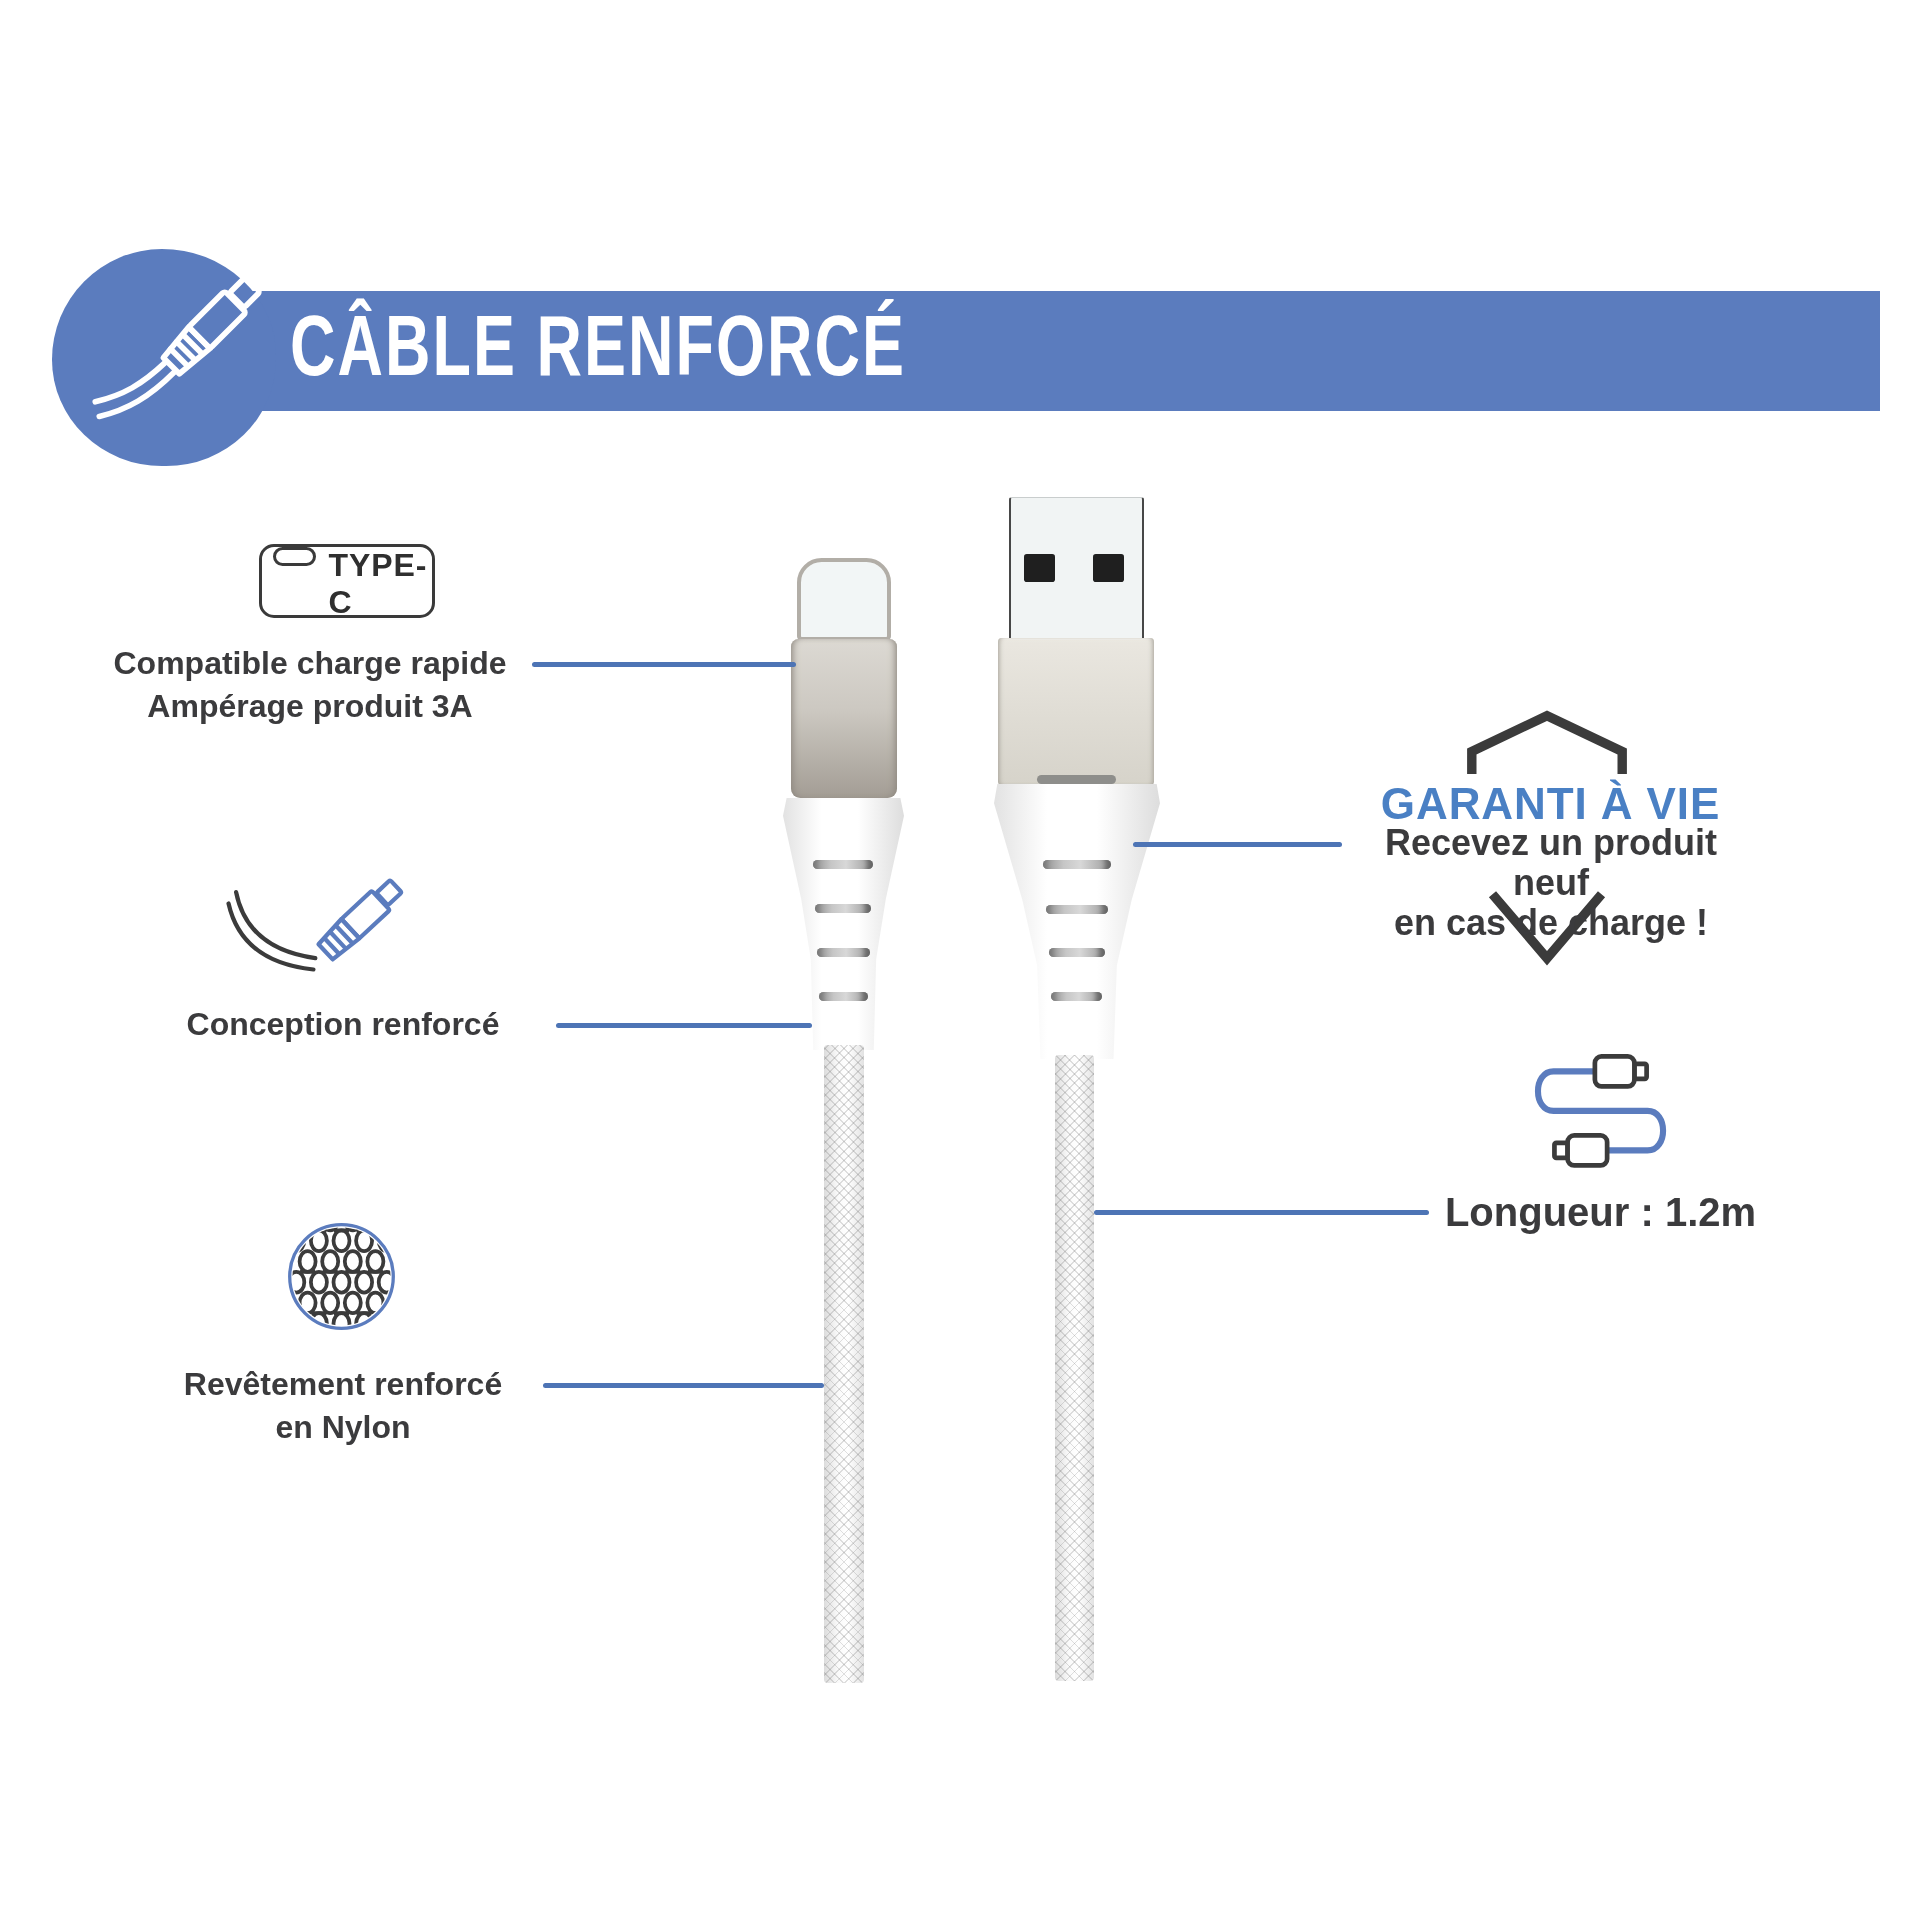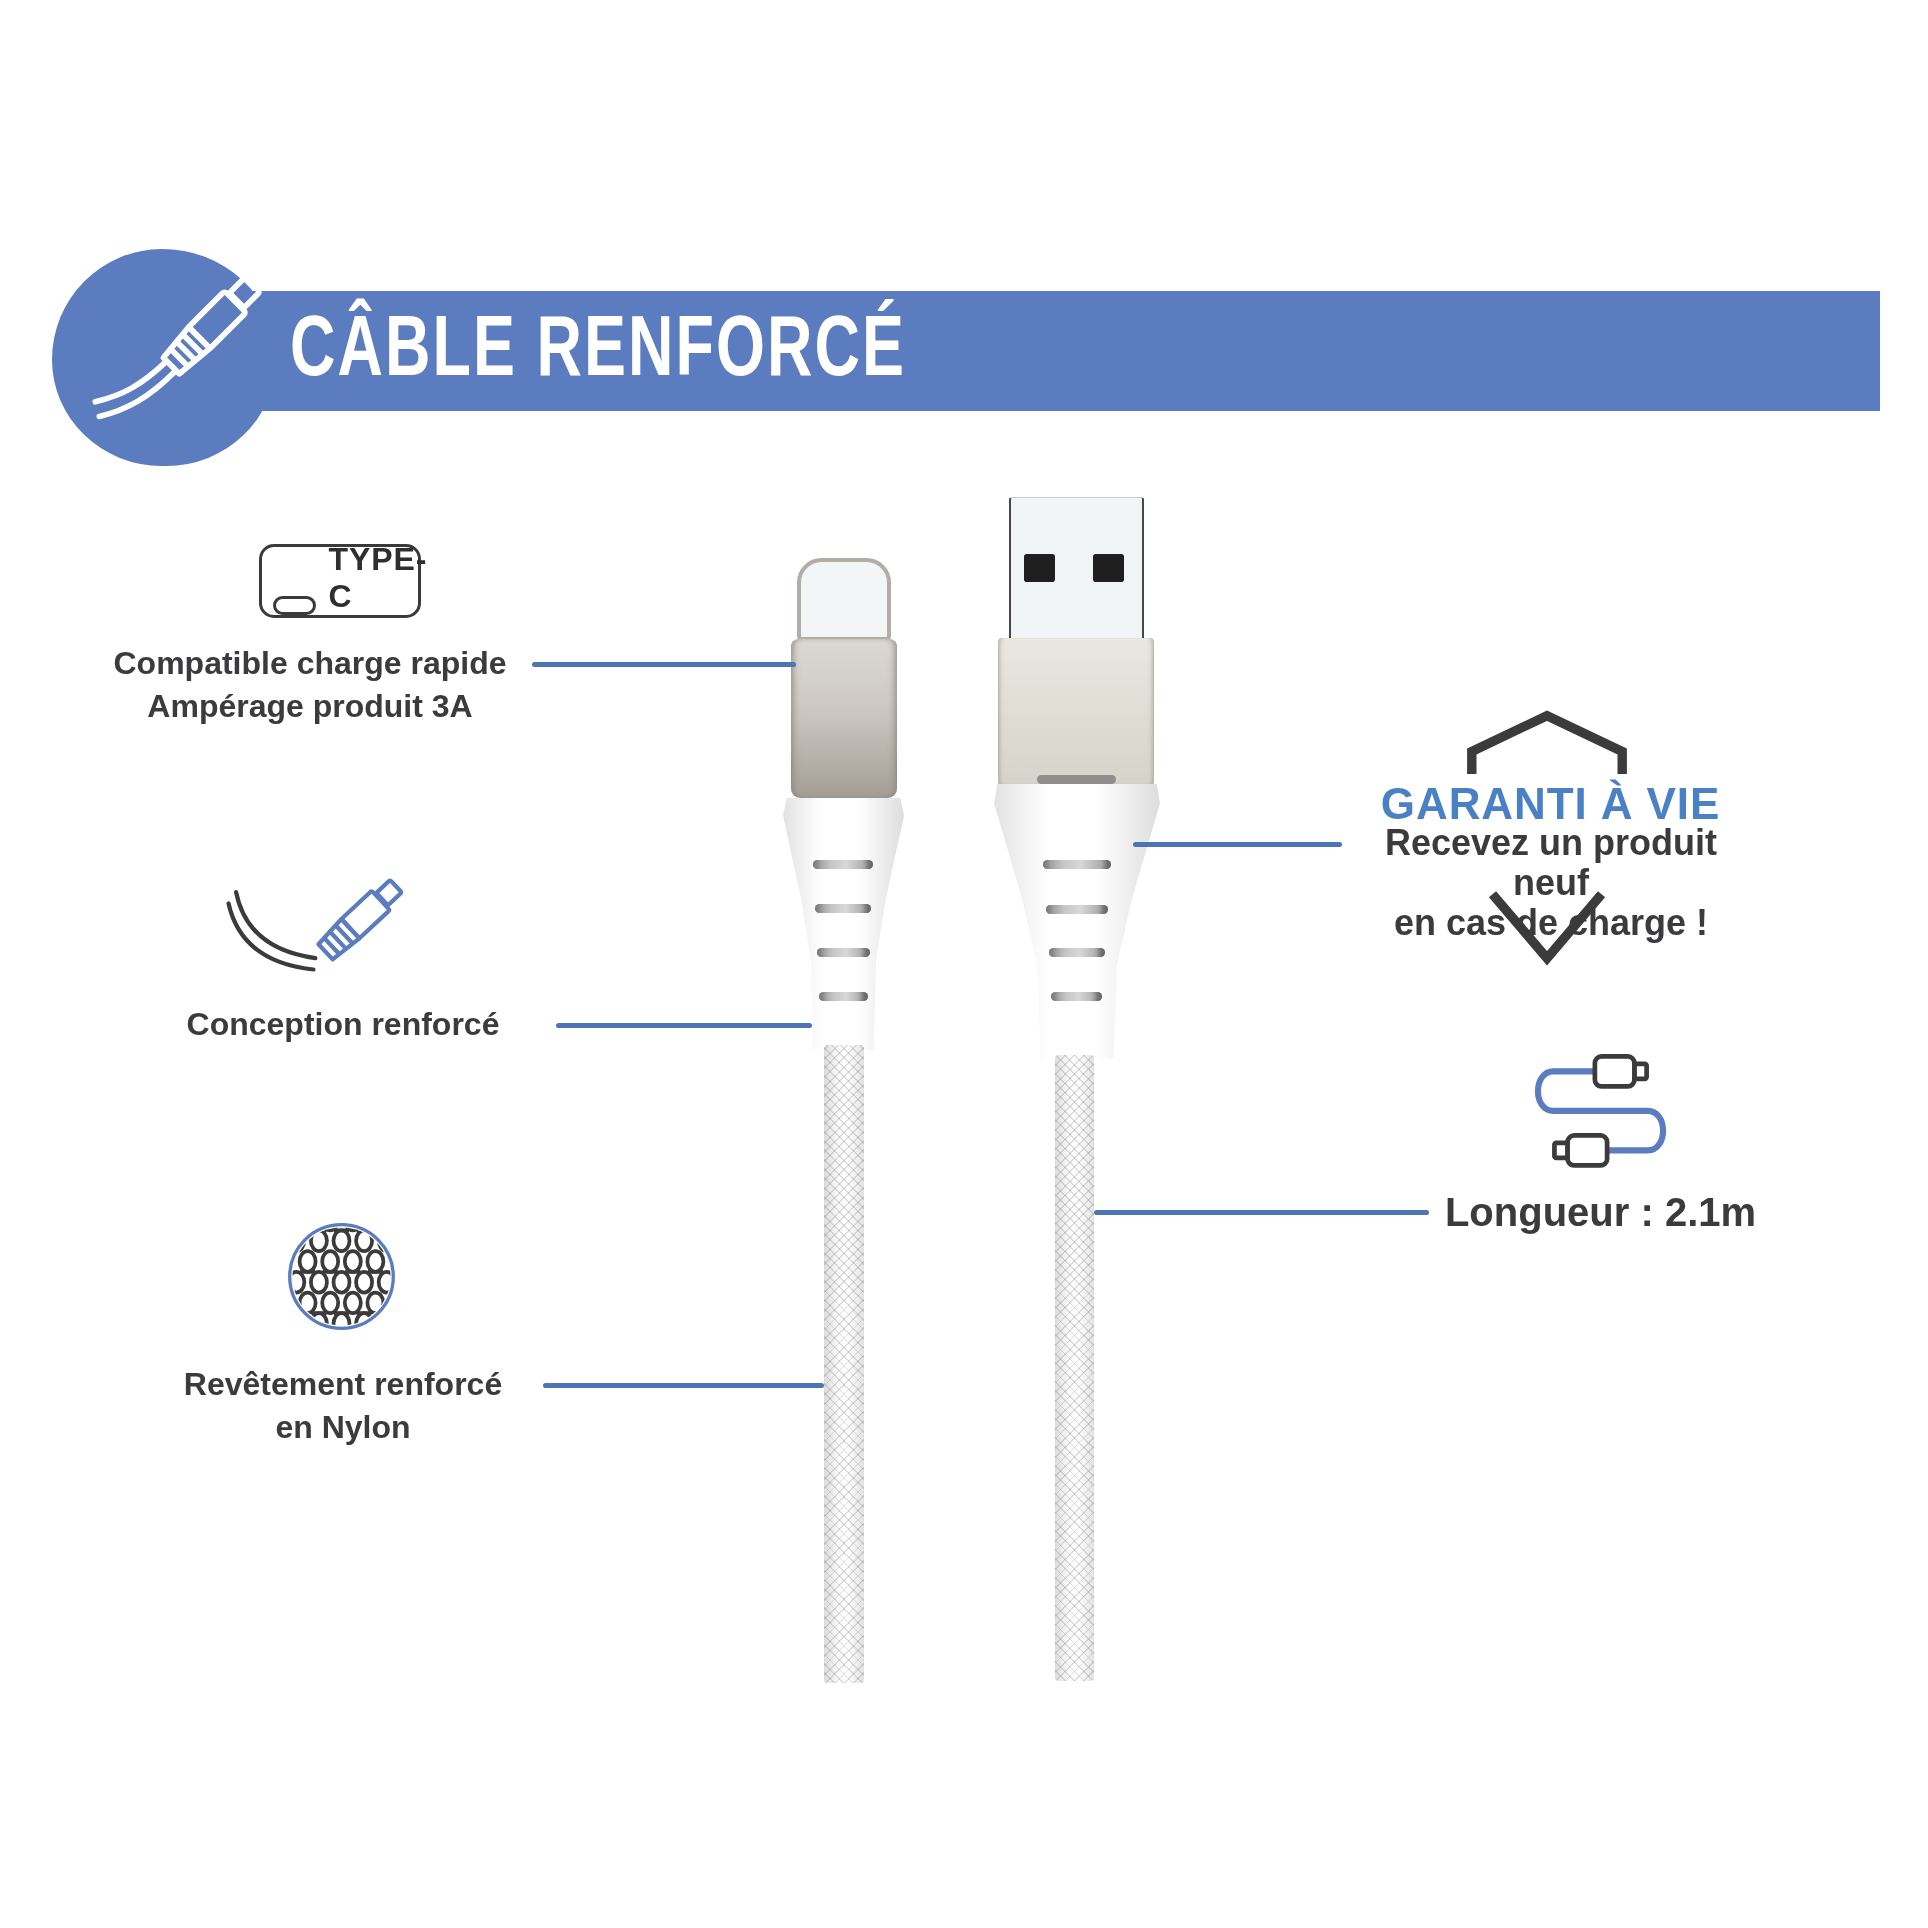--- a/index.html
+++ b/index.html
@@ -18,22 +18,22 @@
     transform:scaleX(.74);transform-origin:left center;}
 
   
   .ftext{width:508px;text-align:center;color:var(--textdark);font-weight:bold;
     font-size:32px;line-height:43px;}
   .ft1{left:56px;top:642px;}
   .ft2{left:89px;top:1003px;}
   .ft3{left:89px;top:1363px;}
 
   
-  .badge{left:259px;top:544px;width:162px;height:74px;border:3.8px solid #3a3a3a;
-    border-radius:15px;box-sizing:border-box;display:flex;align-items:flex-end;
+  .badge{left:259px;top:544px;width:176px;height:74px;border:3.8px solid #3a3a3a;
+    border-radius:15px;box-sizing:border-box;display:flex;align-items:flex-start;
     padding-left:11.3px;background:#fff;}
   .badge .pill{width:43px;height:19px;border:3.8px solid #3a3a3a;border-radius:11.3px;
     box-sizing:border-box;margin-right:12.2px;flex:none;}
   .badge .blabel{font-size:32px;font-weight:bold;color:#2f2f2f;letter-spacing:0.9px;}
 
   
   .gtitle{left:1362px;top:779px;width:377px;text-align:center;color:var(--garanti);
     font-size:44px;font-weight:bold;letter-spacing:0.9px;}
   .gtext{left:1344px;top:823px;width:414px;text-align:center;color:var(--textdark);
     font-size:36px;font-weight:bold;line-height:40px;}
@@ -218,14 +218,14 @@
 
 <svg class="abs" style="left:1514px;top:1041px" width="174" height="137" viewBox="0 0 185 145">
   <path d="M88,32 H42 C20,32 20,74 42,74 H142 C164,74 164,116 142,116 H97" fill="none" class="st-accent" stroke-width="6.5" stroke-linecap="round"></path>
   <g fill="#ffffff" class="st-dark" stroke-width="5">
     <rect x="128" y="24" width="13" height="16" rx="2"></rect>
     <rect x="86" y="16" width="42" height="32" rx="7"></rect>
     <rect x="43" y="108" width="14" height="16" rx="2"></rect>
     <rect x="57" y="100" width="42" height="32" rx="7"></rect>
   </g>
 </svg>
-<div class="abs ltext">Longueur : 2.1m</div>
+<div class="abs ltext">Longueur : 1.2m</div>
 
 
 </body></html>

